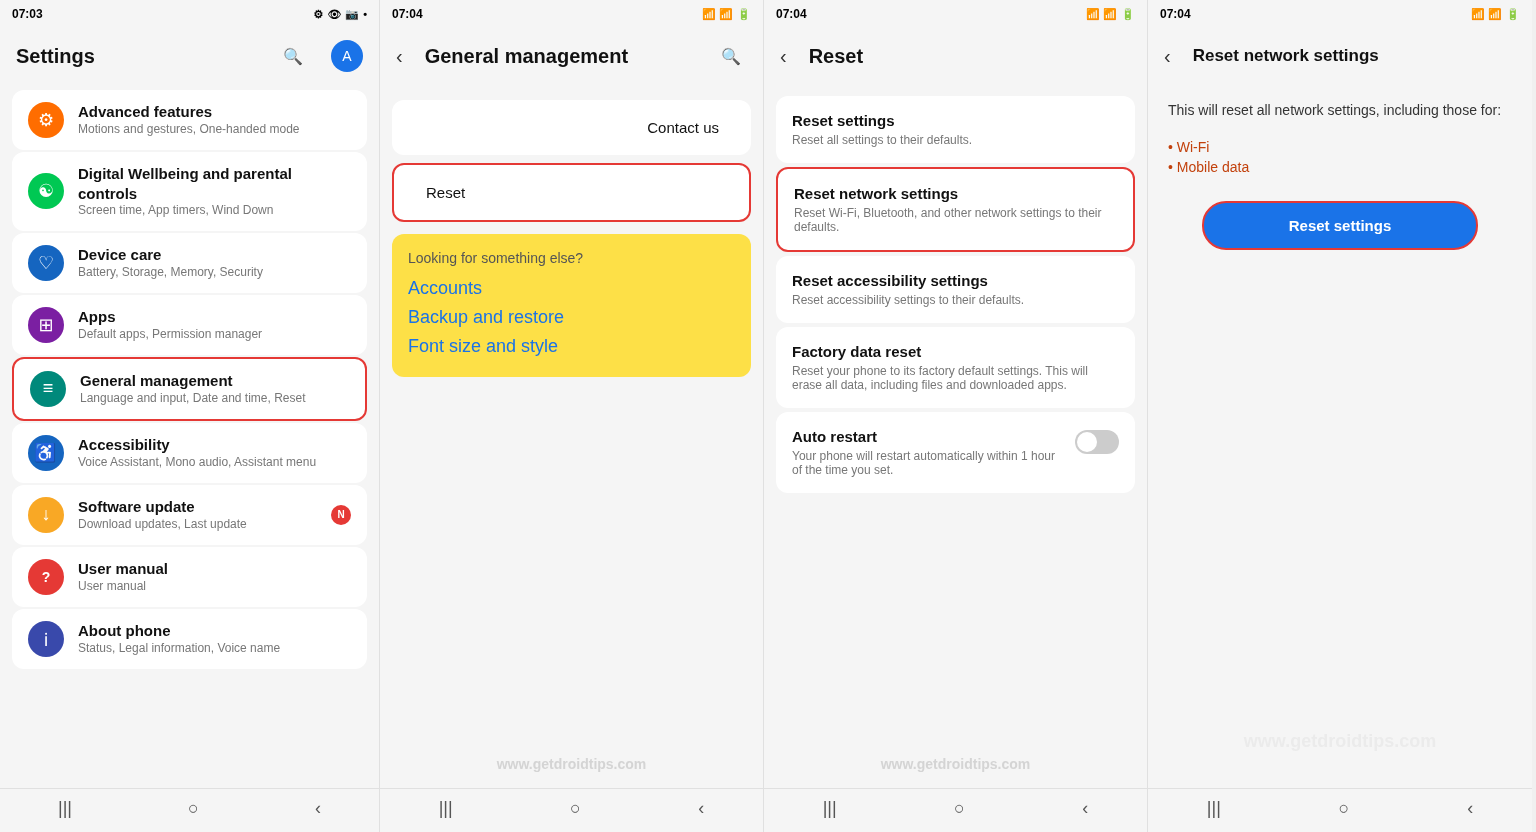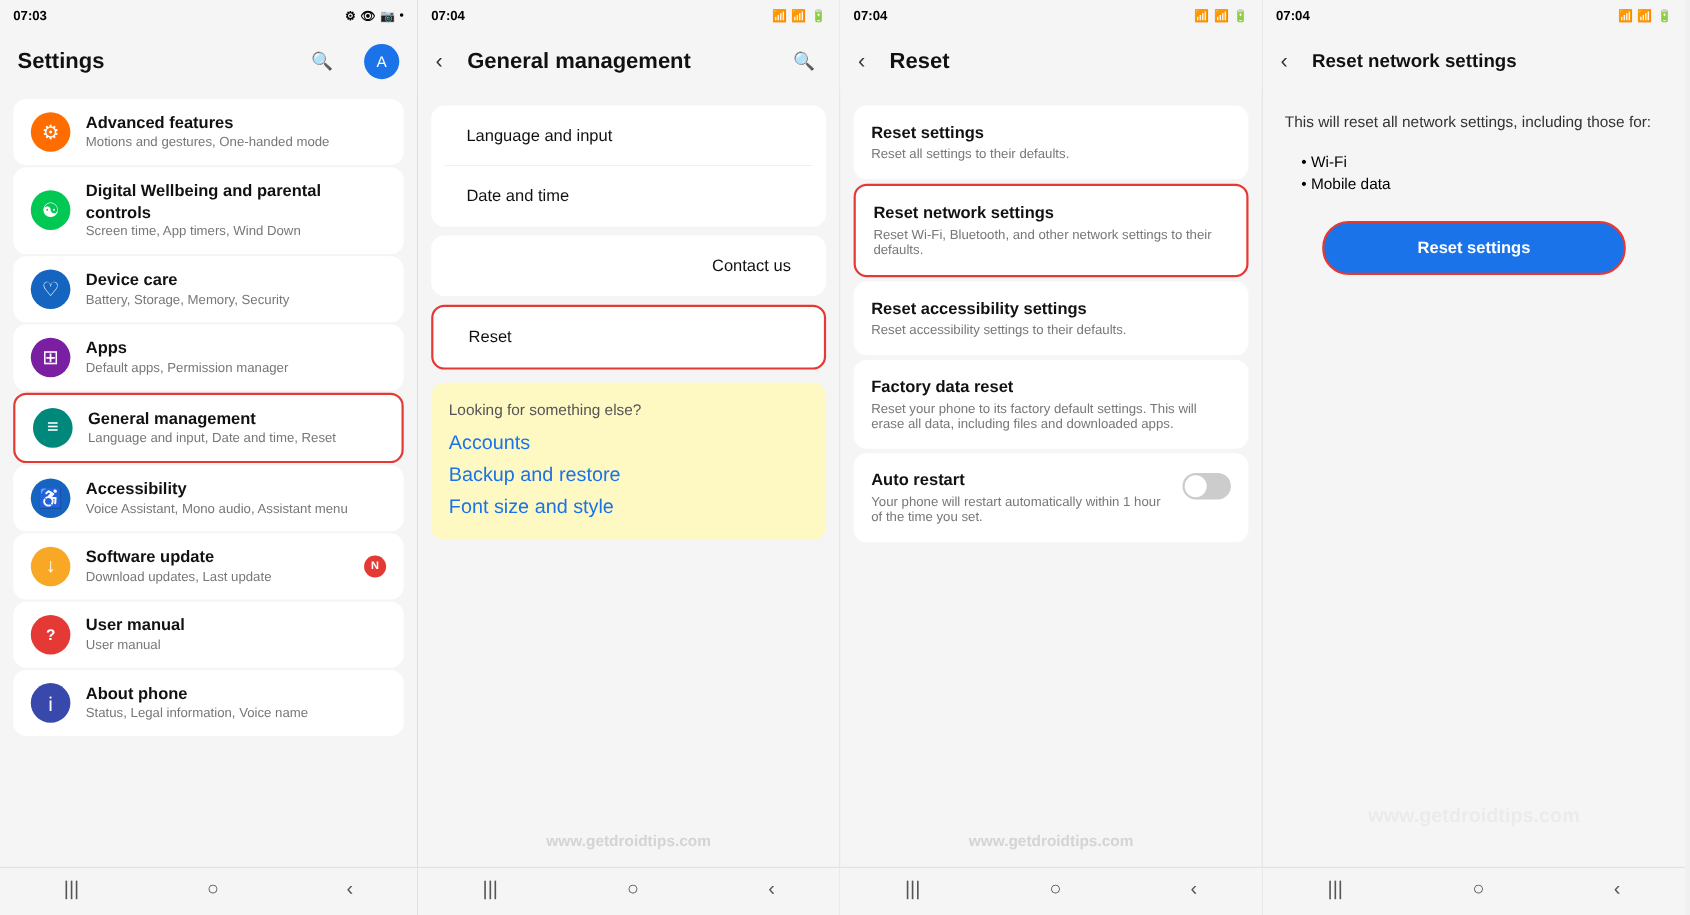--- a/index.html
+++ b/index.html
@@ -144,21 +144,21 @@
       font-size: 15px;
       color: #111;
       border-bottom: 1px solid #f0f0f0;
     }
     .simple-list-item:first-child { border-radius: 12px 12px 0 0; }
     .simple-list-item:last-child { border-radius: 0 0 12px 12px; border-bottom: none; }
 
     
     .looking-section {
       margin: 12px 12px;
-      background: #fef9c3;
+      background: #fde047;
       border-radius: 12px;
       padding: 16px;
     }
     .looking-title {
       font-size: 14px;
       color: #555;
       margin-bottom: 8px;
     }
     .looking-link {
       display: block;
@@ -223,23 +223,22 @@
       flex: 1;
     }
     .p4-desc {
       font-size: 14px;
       color: #333;
       margin-bottom: 16px;
       line-height: 1.5;
     }
     .p4-bullet {
       font-size: 14px;
-      color: #000000;
+      color: #c2410c;
       padding: 2px 0;
-      margin-left: 15px;
     }
     .reset-btn {
       display: block;
       background: #1a73e8;
       color: white;
       border: none;
       border-radius: 24px;
       padding: 14px 32px;
       font-size: 15px;
       font-weight: 600;
@@ -402,28 +401,20 @@
       <span>📶</span>
       <span>🔋</span>
     </div>
   </div>
   <div class="panel-header">
     <span class="back-arrow">‹</span>
     <span class="title">General management</span>
     <div class="header-icon">🔍</div>
   </div>
   <div class="panel-content">
-    <div style="margin: 4px 12px; background: white; border-radius: 12px; overflow: hidden;">
-      <div class="simple-list-item">
-        <span>Language and input</span>
-      </div>
-      <div class="simple-list-item" style="border-bottom: none;">
-        <span>Date and time</span>
-      </div>
-    </div>
     <div style="margin: 8px 12px; background: white; border-radius: 12px; overflow: hidden;">
       <div class="simple-list-item" style="border-radius: 12px; border-bottom: none; text-align: right;">
         <span>Contact us</span>
       </div>
     </div>
     <div style="margin: 8px 12px; background: white; border-radius: 12px; border: 2px solid #e53935;">
       <div class="simple-list-item" style="border-radius: 12px; border-bottom: none;">
         <span>Reset</span>
       </div>
     </div>

